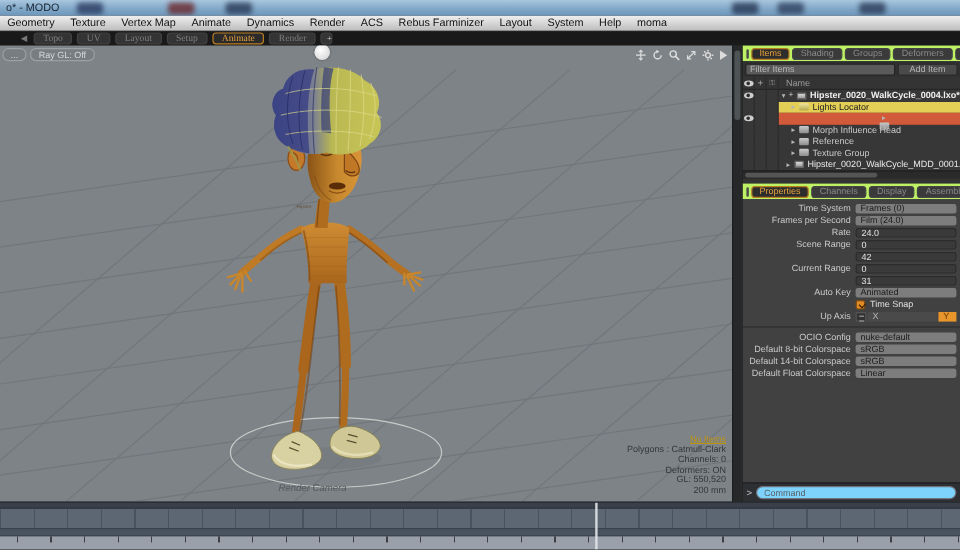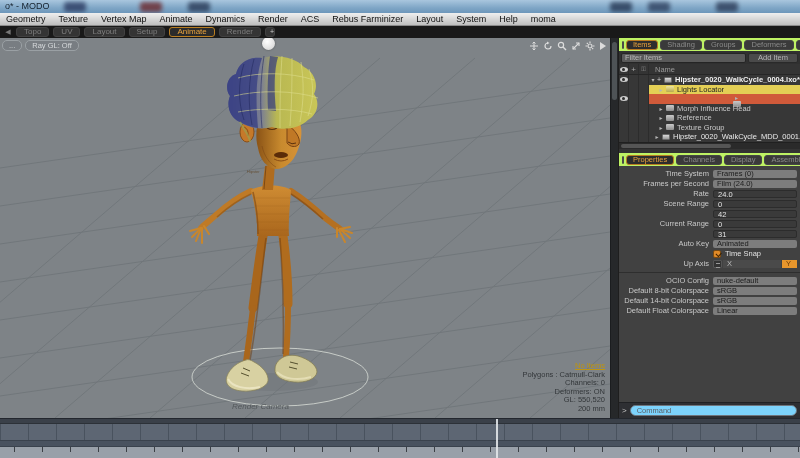--- a/index.html
+++ b/index.html
@@ -13,21 +13,21 @@
     filter:blur(2px); opacity:.75; }
 
   
   .menubar { height:13px; background:linear-gradient(#efefef,#bfbfbf);
     border-bottom:1px solid #8a8a8a; display:flex; align-items:center; gap:13px;
     padding:0 0 0 6px; font-size:9px; color:#111; }
   .menubar span { cursor:default; white-space:nowrap; }
 
   
   .layouttabs { height:12px; background:#191919; display:flex; align-items:center;
-    gap:4px; padding-left:4px; font-size:8px; }
+    gap:4px; padding-left:16px; font-size:8px;font-family:Liberation Serif, serif; }
   .larrow { color:#777; font-size:7px; width:8px; text-align:center; }
   .ltab { background:#343434; border:1px solid #414141; border-radius:3px; color:#7e7e7e;
     padding:0 7px; height:10px; line-height:8px; }
   .ltab.active { background:#2b2b2b; border-color:#b97e22; color:#e8a23c; }
   .ltab.plus { padding:0 4px; }
 
   
   .main { display:flex; height:380px; }
 
   

